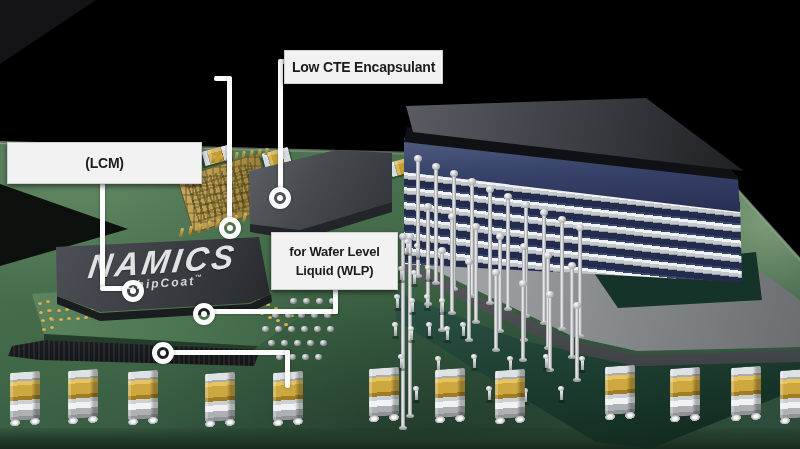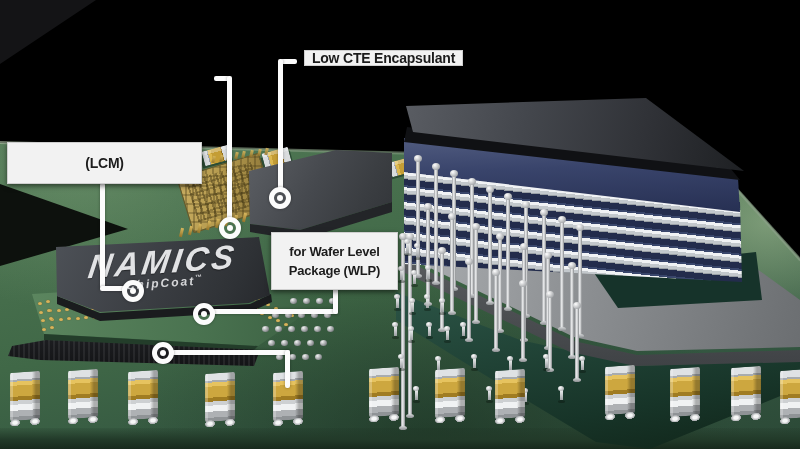--- a/index.html
+++ b/index.html
@@ -135,21 +135,21 @@
     box-shadow:0 0 3px rgba(0,0,0,.35)}
   .marker{position:absolute;width:22px;height:22px;border:5px solid var(--leader-white,#fcfcfc);
     border-radius:50%;z-index:41;box-shadow:0 0 3px rgba(0,0,0,.35)}
   .marker::after{content:"";position:absolute;left:50%;top:50%;width:6px;height:6px;margin:-3px 0 0 -3px;
     border-radius:50%;background:var(--leader-white,#fcfcfc)}
   .lbl{position:absolute;display:flex;flex-direction:column;align-items:center;justify-content:center;
     background:var(--label-bg,#f2f2f2);border:1px solid #cfcfcf;color:var(--label-text,#1c1c1c);
     font-weight:bold;font-size:14px;line-height:19px;text-align:center;letter-spacing:-.2px;
     box-shadow:0 2px 5px rgba(0,0,0,.55);z-index:50}
   #lbl-high{left:40px;top:66px;width:175px;height:25px}
-  #lbl-lowcte{left:304px;top:50px;width:159px;height:16px}
+  #lbl-lowcte{left:284px;top:50px;width:159px;height:34px}
   #lbl-lcm{left:7px;top:142px;width:195px;height:42px}
   #lbl-cap{left:271px;top:232px;width:127px;height:58px;font-size:13px}
   #lbl-board{left:208px;top:386px;width:166px;height:26px}
 </style>
 </head>
 <body>
 
 <div class="stage">
 
   <div class="bg-tri"></div>
@@ -404,16 +404,16 @@
   <div class="marker" style="left:152px;top:342px"></div>
 
   <div class="lbl" id="lbl-lowcte">
     <span>Low CTE Encapsulant</span>
   </div>
   <div class="lbl" id="lbl-lcm">
     <span>(LCM)</span>
   </div>
   <div class="lbl" id="lbl-cap">
     <span>for Wafer Level</span>
-    <span>Package (WLP)</span>
+    <span>Liquid (WLP)</span>
   </div>
 
 </div>
 
 </body></html>

